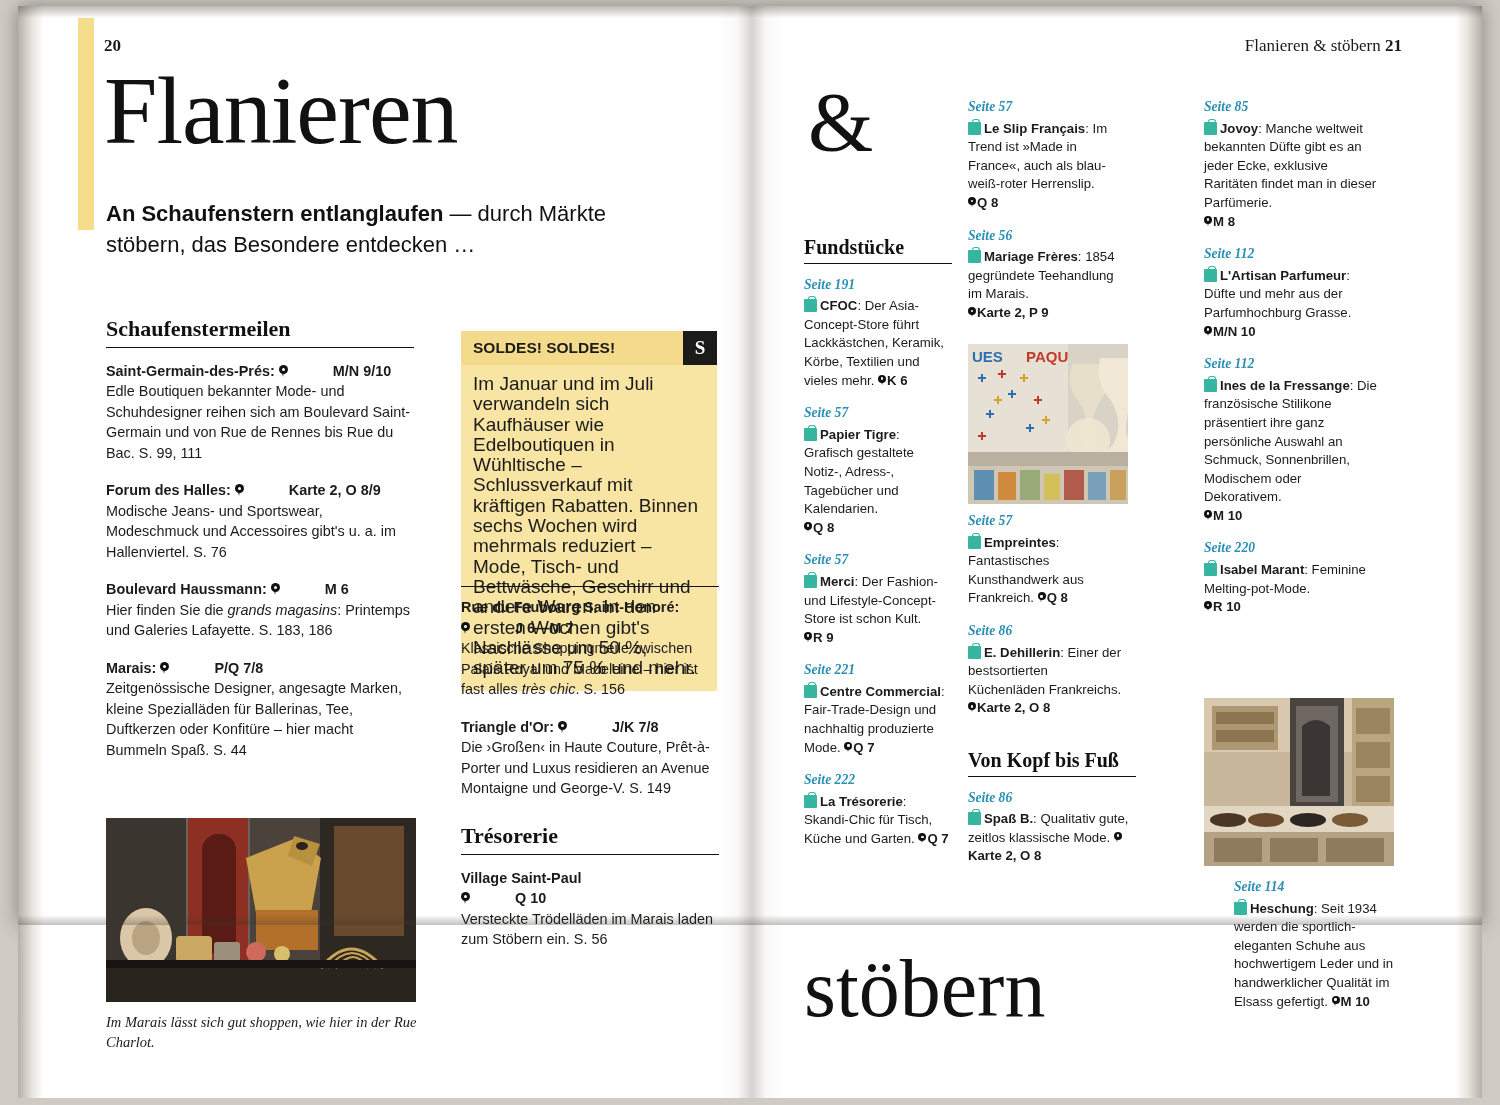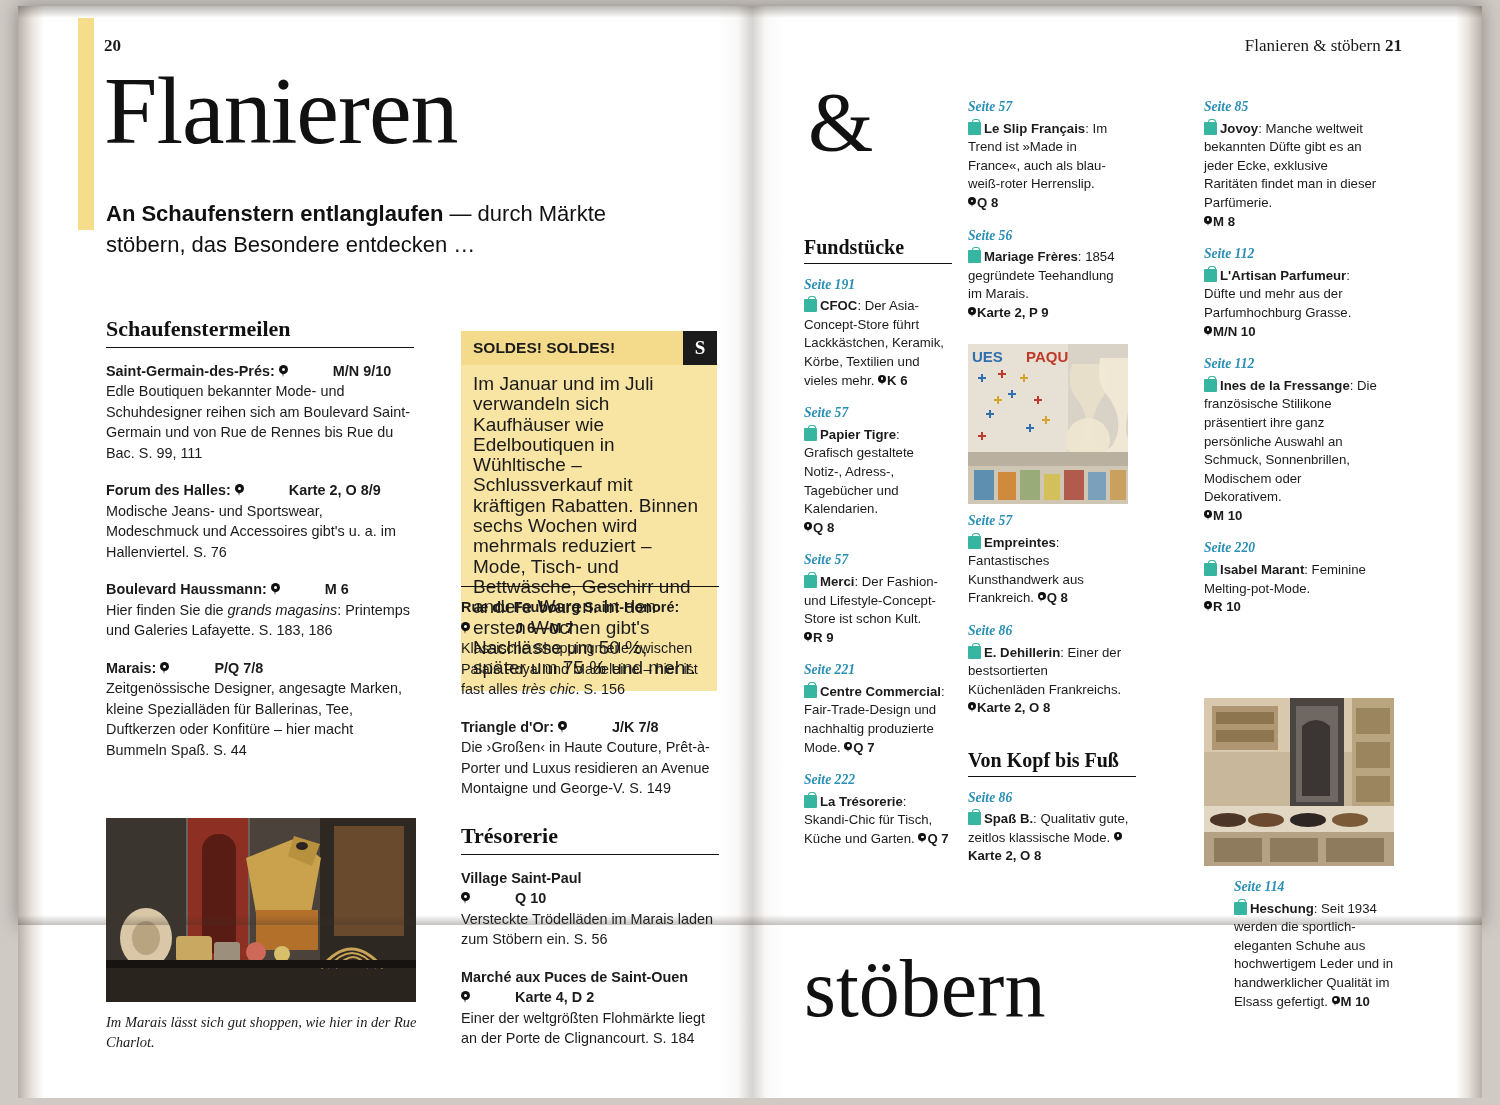--- a/index.html
+++ b/index.html
@@ -424,25 +424,20 @@
 
     <div class="col" style="left:443px; top:820px; width:258px;">
       <div class="sec-head">Trésorerie</div>
 
       <div class="entry">
         <b>Village Saint-Paul</b><br>
         <span class="pin"><span class="hole"></span></span><b class="bold-code">Q 10</b><br>
         <span>Versteckte Trödelläden im Marais laden zum Stöbern ein. S. 56</span>
       </div>
 
-      <div class="entry">
-        <b>Marché aux Puces de Saint-Ouen</b><br>
-        <span class="pin"><span class="hole"></span></span><b class="bold-code">Karte 4, D 2</b><br>
-        <span>Einer der weltgrößten Flohmärkte liegt an der Porte de Clignancourt. S. 184</span>
-      </div>
     </div>
 
     <div class="amp">&amp;</div>
     <div class="stoebern">stöbern</div>
 
     <div class="rcol" style="left:786px; top:232px; width:148px;">
       <div class="sec-head-sm">Fundstücke</div>
 
       <div class="r-entry">
         <div class="seite">Seite 191</div>

